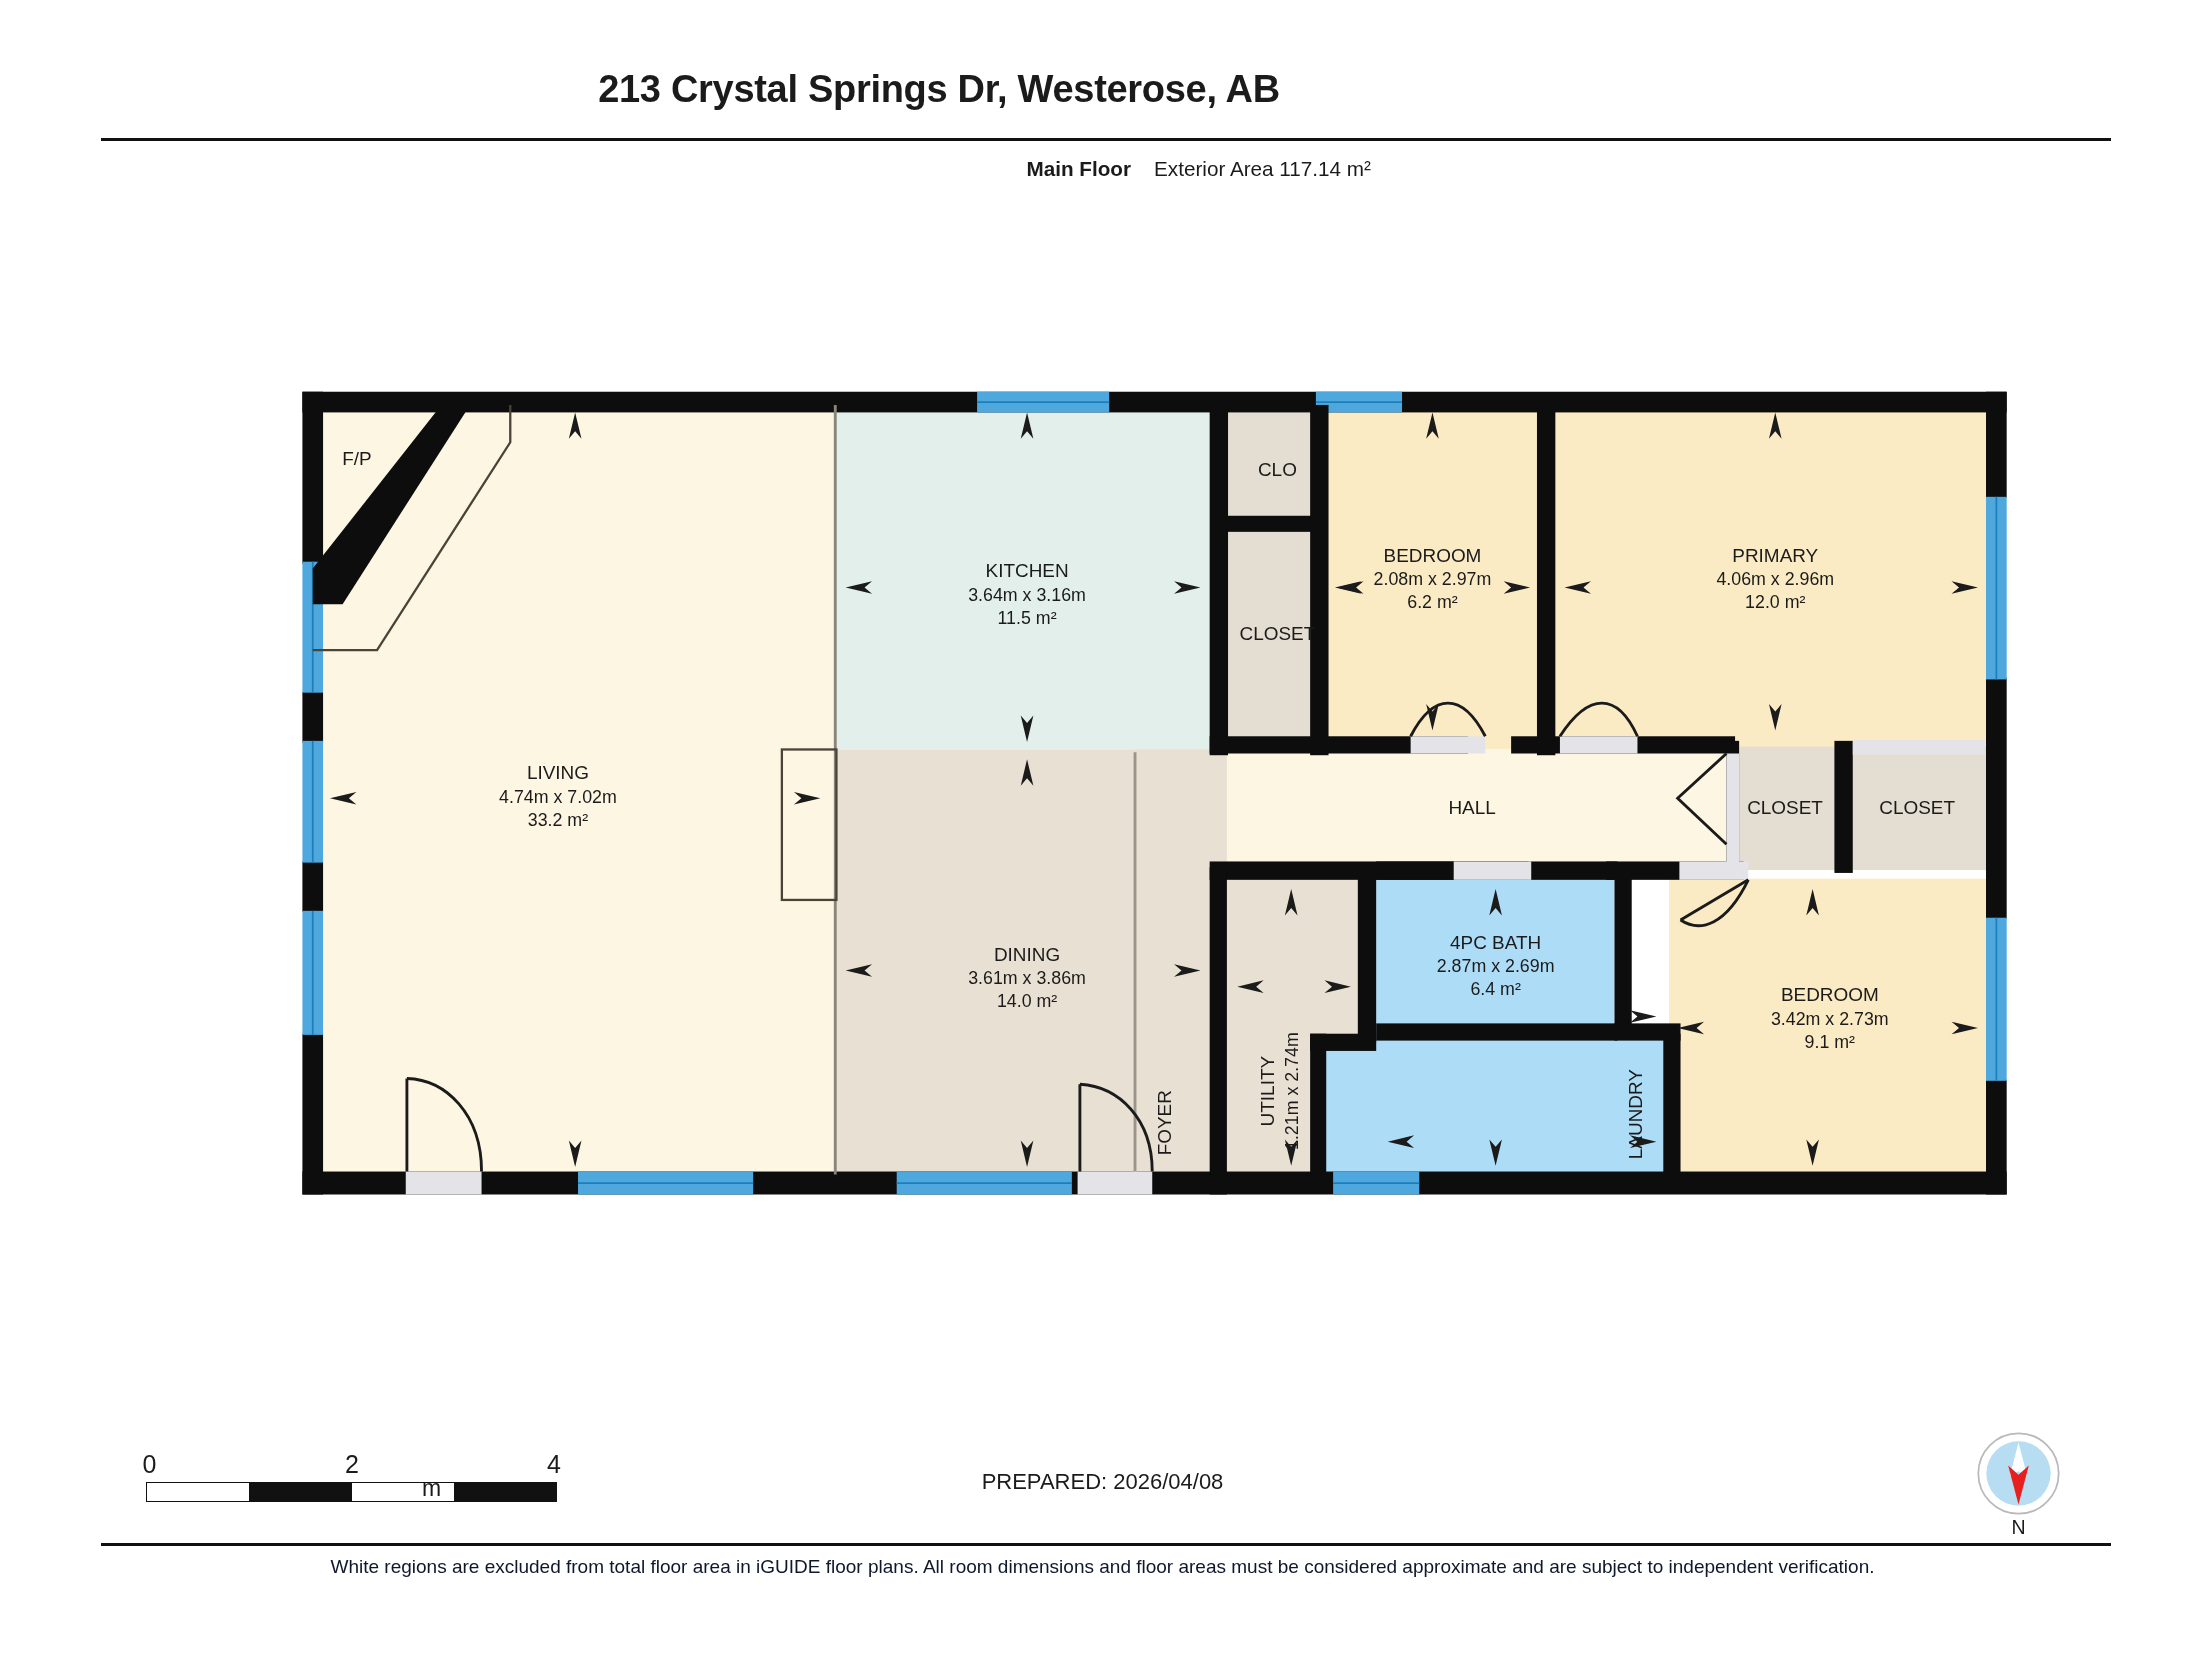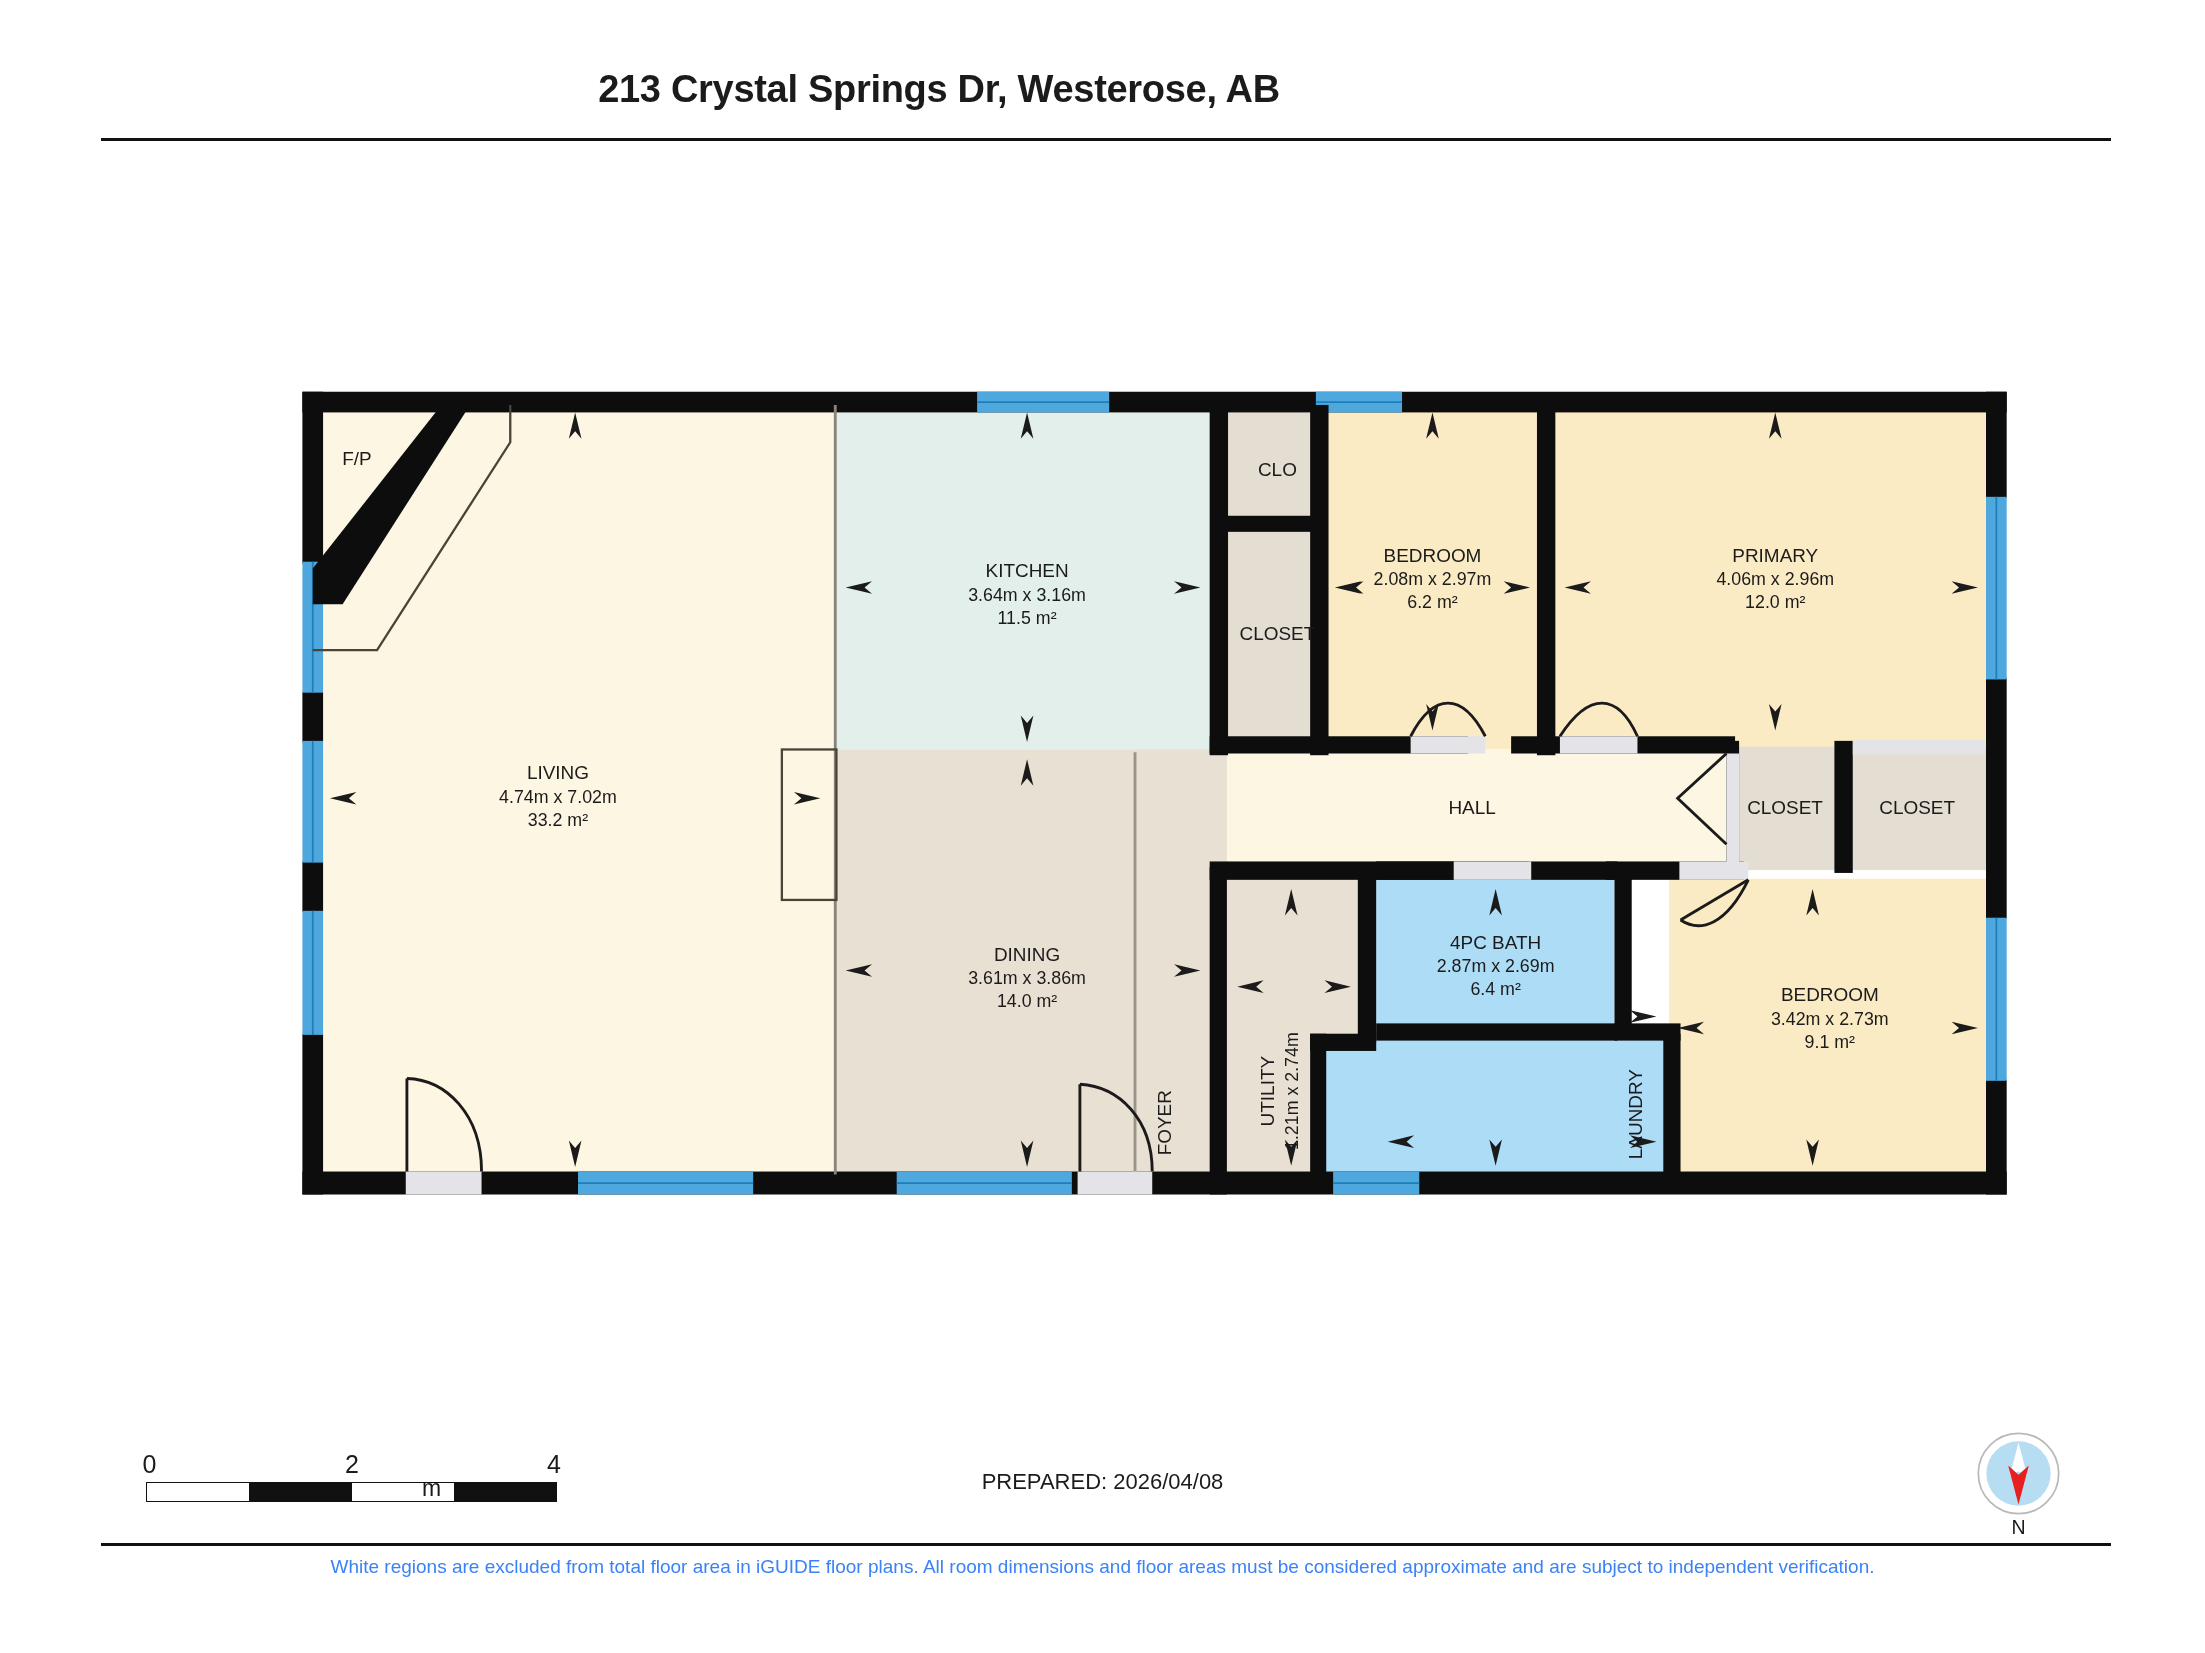--- a/index.html
+++ b/index.html
@@ -30,29 +30,33 @@
   #scale-bar i.dark{background:#111;}
   #scale-bar i.light{background:#fff;}
   #scale-unit{position:absolute;left:422px;top:1475px;font-size:23px;}
 
   #prepared{position:absolute;left:0;top:1469px;width:2205px;text-align:center;font-size:22px;}
 
   #compass{position:absolute;left:1976px;top:1431px;width:85px;height:85px;}
   #compass-label{position:absolute;left:1976px;top:1516px;width:85px;text-align:center;font-size:19.5px;}
 
   #footer-rule{position:absolute;left:101px;top:1543px;width:2010px;height:3.4px;background:#111;}
-  #disclaimer{position:absolute;left:0;top:1556px;width:2205px;text-align:center;font-size:19px;color:#3b82f6;}
+  #disclaimer{position:absolute;left:0;top:1556px;width:2205px;text-align:center;font-size:19px;color:#0f172a;}
 </style>
 </head>
 <body>
 
 <div id="page-title">213 Crystal Springs Dr, Westerose, AB</div>
 <div id="title-rule"></div>
 
 <div id="floor-meta">
+  <div class="meta-row">
+    <span class="meta-label">Main Floor</span>
+    <span class="meta-val">Exterior Area 117.14 m²</span>
+  </div>
 </div>
 
 <div id="plan">
 <svg width="2205" height="1654" viewBox="0 0 3840 2880" xmlns="http://www.w3.org/2000/svg">
   <defs>
     <style>
       .wall{fill:#0d0d0d;}
       .win{fill:#4ea8dd;}
       .winline{stroke:#1d7fba;stroke-width:3;}
       .door{fill:#e4e4e8;}

